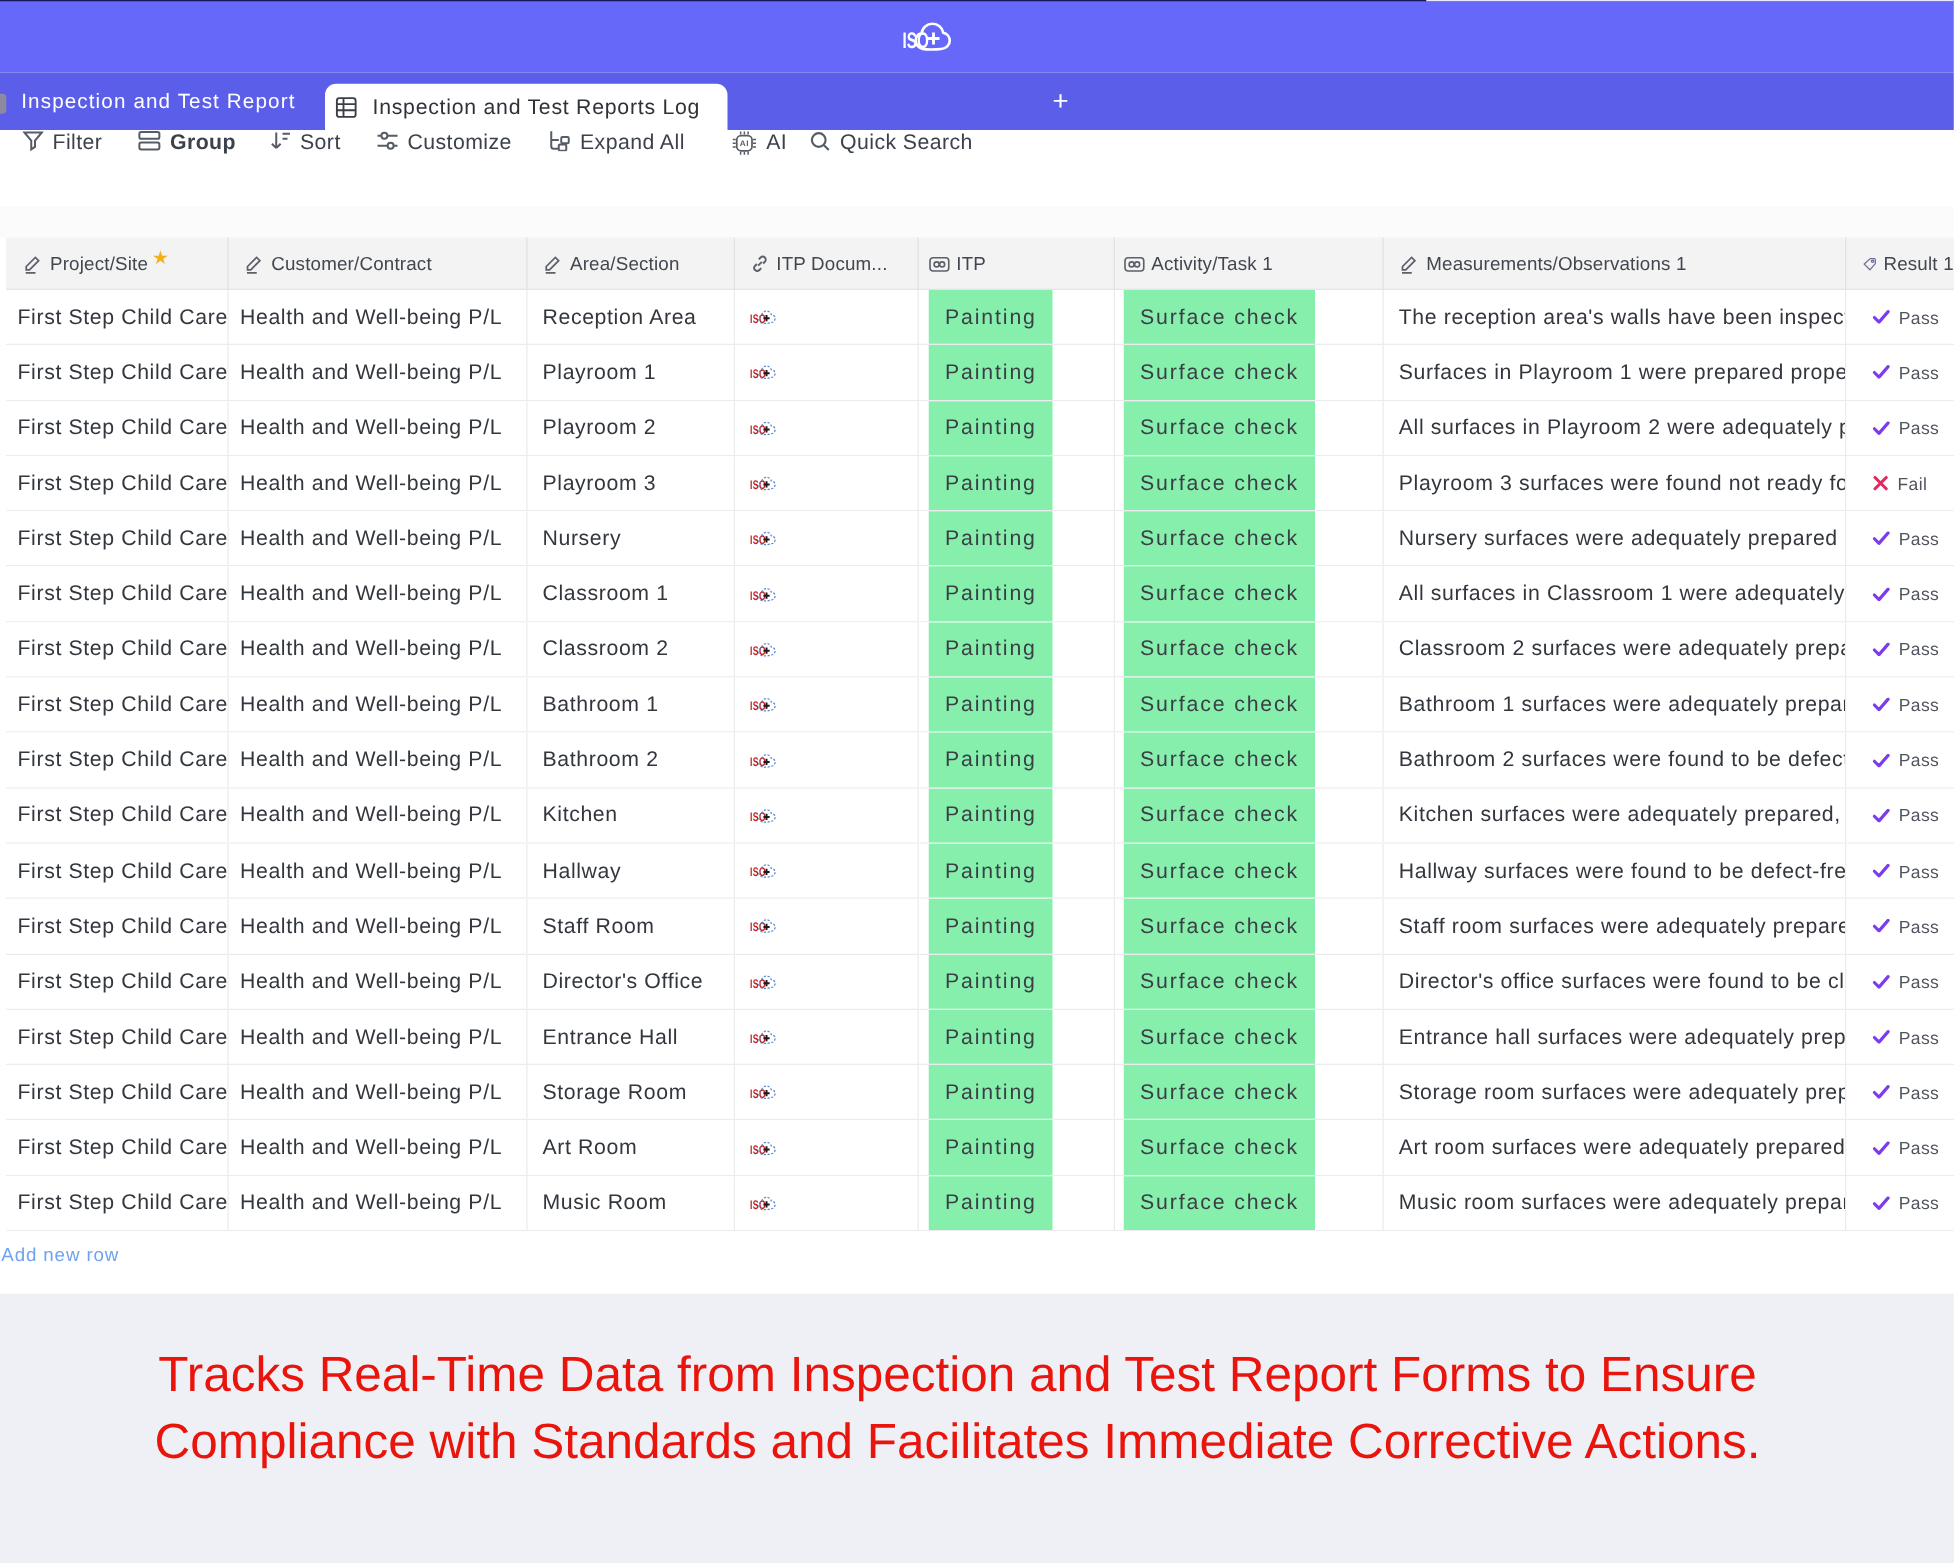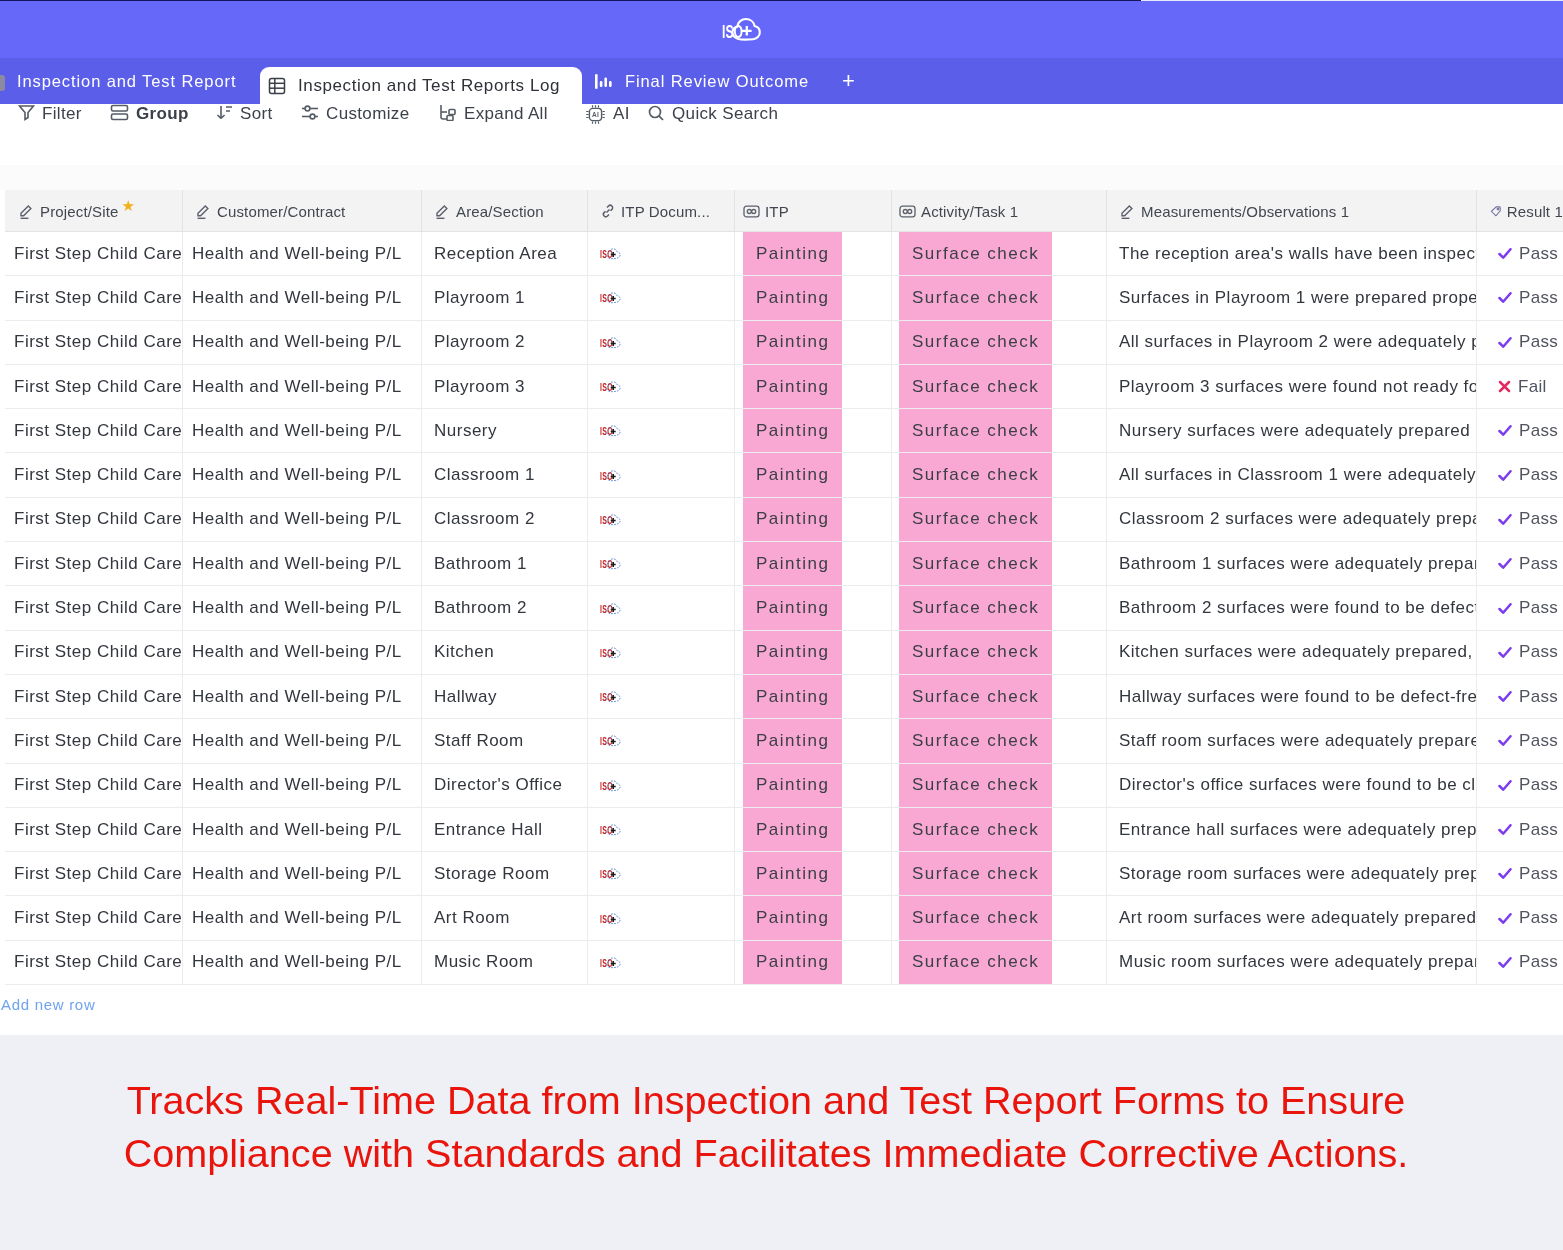--- a/index.html
+++ b/index.html
@@ -10,27 +10,27 @@
 .activetab{position:absolute;left:260px;top:9px;width:322px;height:37px;background:#fff;border-radius:9px 9px 0 0;display:flex;align-items:center;color:#2e3238;font-size:17px;font-weight:400;letter-spacing:0.6px;}
 .toolbar{position:absolute;left:0;top:104px;width:1563px;height:61px;background:#fff;color:#3c414b;font-size:17px;letter-spacing:0.35px;}
 .titem{position:absolute;top:0;height:61px;display:flex;align-items:flex-start;gap:7px;}
 .gap{position:absolute;left:0;top:165px;width:1563px;height:25px;background:#fbfbfc;}
 .tablewrap{position:absolute;left:5px;top:190px;width:1558px;text-align:center;}
 .thead{display:flex;height:42px;background:#f3f3f4;border-bottom:1px solid #e4e4e6;}
 .th{display:flex;align-items:center;gap:5px;font-size:15px;color:#42464e;letter-spacing:0.15px;padding-left:12px;border-right:1px solid #e2e2e5;height:42px;overflow:hidden;white-space:nowrap;flex-shrink:0;}
 .row{display:flex;height:44.3px;background:#fff;border-bottom:1px solid #ececee;}
 .td{display:flex;align-items:center;font-size:17px;color:#32363d;letter-spacing:0.5px;padding-left:9px;border-right:1px solid #ececee;overflow:hidden;white-space:nowrap;flex-shrink:0;}
 .c1{width:178px}.c2{width:239px}.c3{width:166px;padding-left:12px}.c4{width:147px;padding-left:12px}.c5{width:157px;padding-left:8px}.c6{width:215px;padding-left:7px}.c7{width:370px;padding-left:12px}.c8{width:86px;border-right:none}
-.chip{background:#f9a8d4;border-radius:4px;padding:20px 13px;font-size:17px;color:#3a3e45;letter-spacing:1.5px;line-height:20px;}
+.chip{background:#86efac;border-radius:4px;padding:20px 13px;font-size:17px;color:#3a3e45;letter-spacing:1.5px;line-height:20px;}
 .addrow{position:absolute;left:5px;top:985px;width:1558px;height:50px;background:#fff;}
 .addrow span{position:absolute;left:-4px;top:11px;font-size:15px;color:#6fa3ef;font-weight:400;letter-spacing:0.7px;}
 .footer{position:absolute;left:0;top:1035px;width:1563px;height:215px;background:#eef0f5;}
 .redtext{position:absolute;left:-4px;top:39px;width:1540px;text-align:center;color:#e9150d;font-size:39.6px;line-height:53px;font-weight:400;}
 .passcell{display:flex;align-items:center;gap:7px;padding-left:21px;}
-.passtxt{font-size:17px;color:#50545e;letter-spacing:0.3px;}
+.passtxt{font-size:14px;color:#50545e;letter-spacing:0.3px;}
 </style>
 </head>
 <body>
 <div class="topbar">
     <div style="position:absolute;left:1141px;top:-1px;width:422px;height:1px;background:#e8e8fb;"></div>
 <svg style="position:absolute;left:712px;top:10px;" width="64" height="36" viewBox="0 0 64 36">
 <text x="10" y="27" font-family="Liberation Sans" font-size="18" font-weight="bold" fill="#fff" textLength="21" lengthAdjust="spacingAndGlyphs">ISO</text>
 <path d="M29 28.5 C24 28.5 20.5 25 20.5 21.5 C20.5 18.5 22.5 16.2 25.3 15.6 C25.8 11.2 29.5 8 34 8 C38.3 8 41.8 11 42.6 15.1 C45.6 15.8 47.8 18.4 47.8 21.5 C47.8 25 44.8 28 41 28.2 C37 28.6 33 28.7 29 28.5 Z" fill="none" stroke="#fff" stroke-width="2.1"></path>
 <path d="M34.8 15v9.5M30 19.8h9.6" stroke="#fff" stroke-width="2.3"></path>
 </svg>
@@ -39,29 +39,20 @@
 <div style="position:absolute;left:0;top:17px;width:5px;height:16px;background:#8c8a9e;border-radius:0 3px 3px 0;"></div>
 <div class="tab" style="left:17px;">Inspection and Test Report</div>
 <div class="activetab">
 <svg style="margin-left:8px;flex-shrink:0;" width="18" height="18" viewBox="0 0 18 18" fill="none" stroke="#3a3f47" stroke-width="1.5">
         <rect x="1.5" y="1.5" width="15" height="15" rx="2"></rect>
         <line x1="1.5" y1="6.3" x2="16.5" y2="6.3"></line>
         <line x1="1.5" y1="11.2" x2="16.5" y2="11.2"></line>
         <line x1="6.8" y1="1.5" x2="6.8" y2="16.5"></line>
       </svg>
 <span style="margin-left:12px;">Inspection and Test Reports Log</span>
-</div>
-<div class="tab" style="left:594px;gap:12px;">
-<svg width="19" height="19" viewBox="0 0 19 19" fill="#fff">
-        <rect x="1" y="2" width="2.6" height="15" rx="1.2"></rect>
-        <rect x="5.8" y="9" width="2.6" height="6" rx="1.2"></rect>
-        <rect x="10.4" y="5.5" width="2.6" height="9.5" rx="1.2"></rect>
-        <rect x="15" y="9" width="2.6" height="6" rx="1.2"></rect>
-      </svg>
-<span>Final Review Outcome</span>
 </div>
 <div class="tab" style="left:842px;font-size:22px;font-weight:400;">+</div>
 </div>
 <div class="toolbar">
 <div class="titem" style="left:18px;">
 <svg width="17" height="17" viewBox="0 0 17 17" fill="none" stroke="#565c66" stroke-width="1.6">
         <path d="M1.5 2h14l-5.5 6.5v5l-3 2v-7z"></path>
       </svg>
 <span>Filter</span>
 </div>

